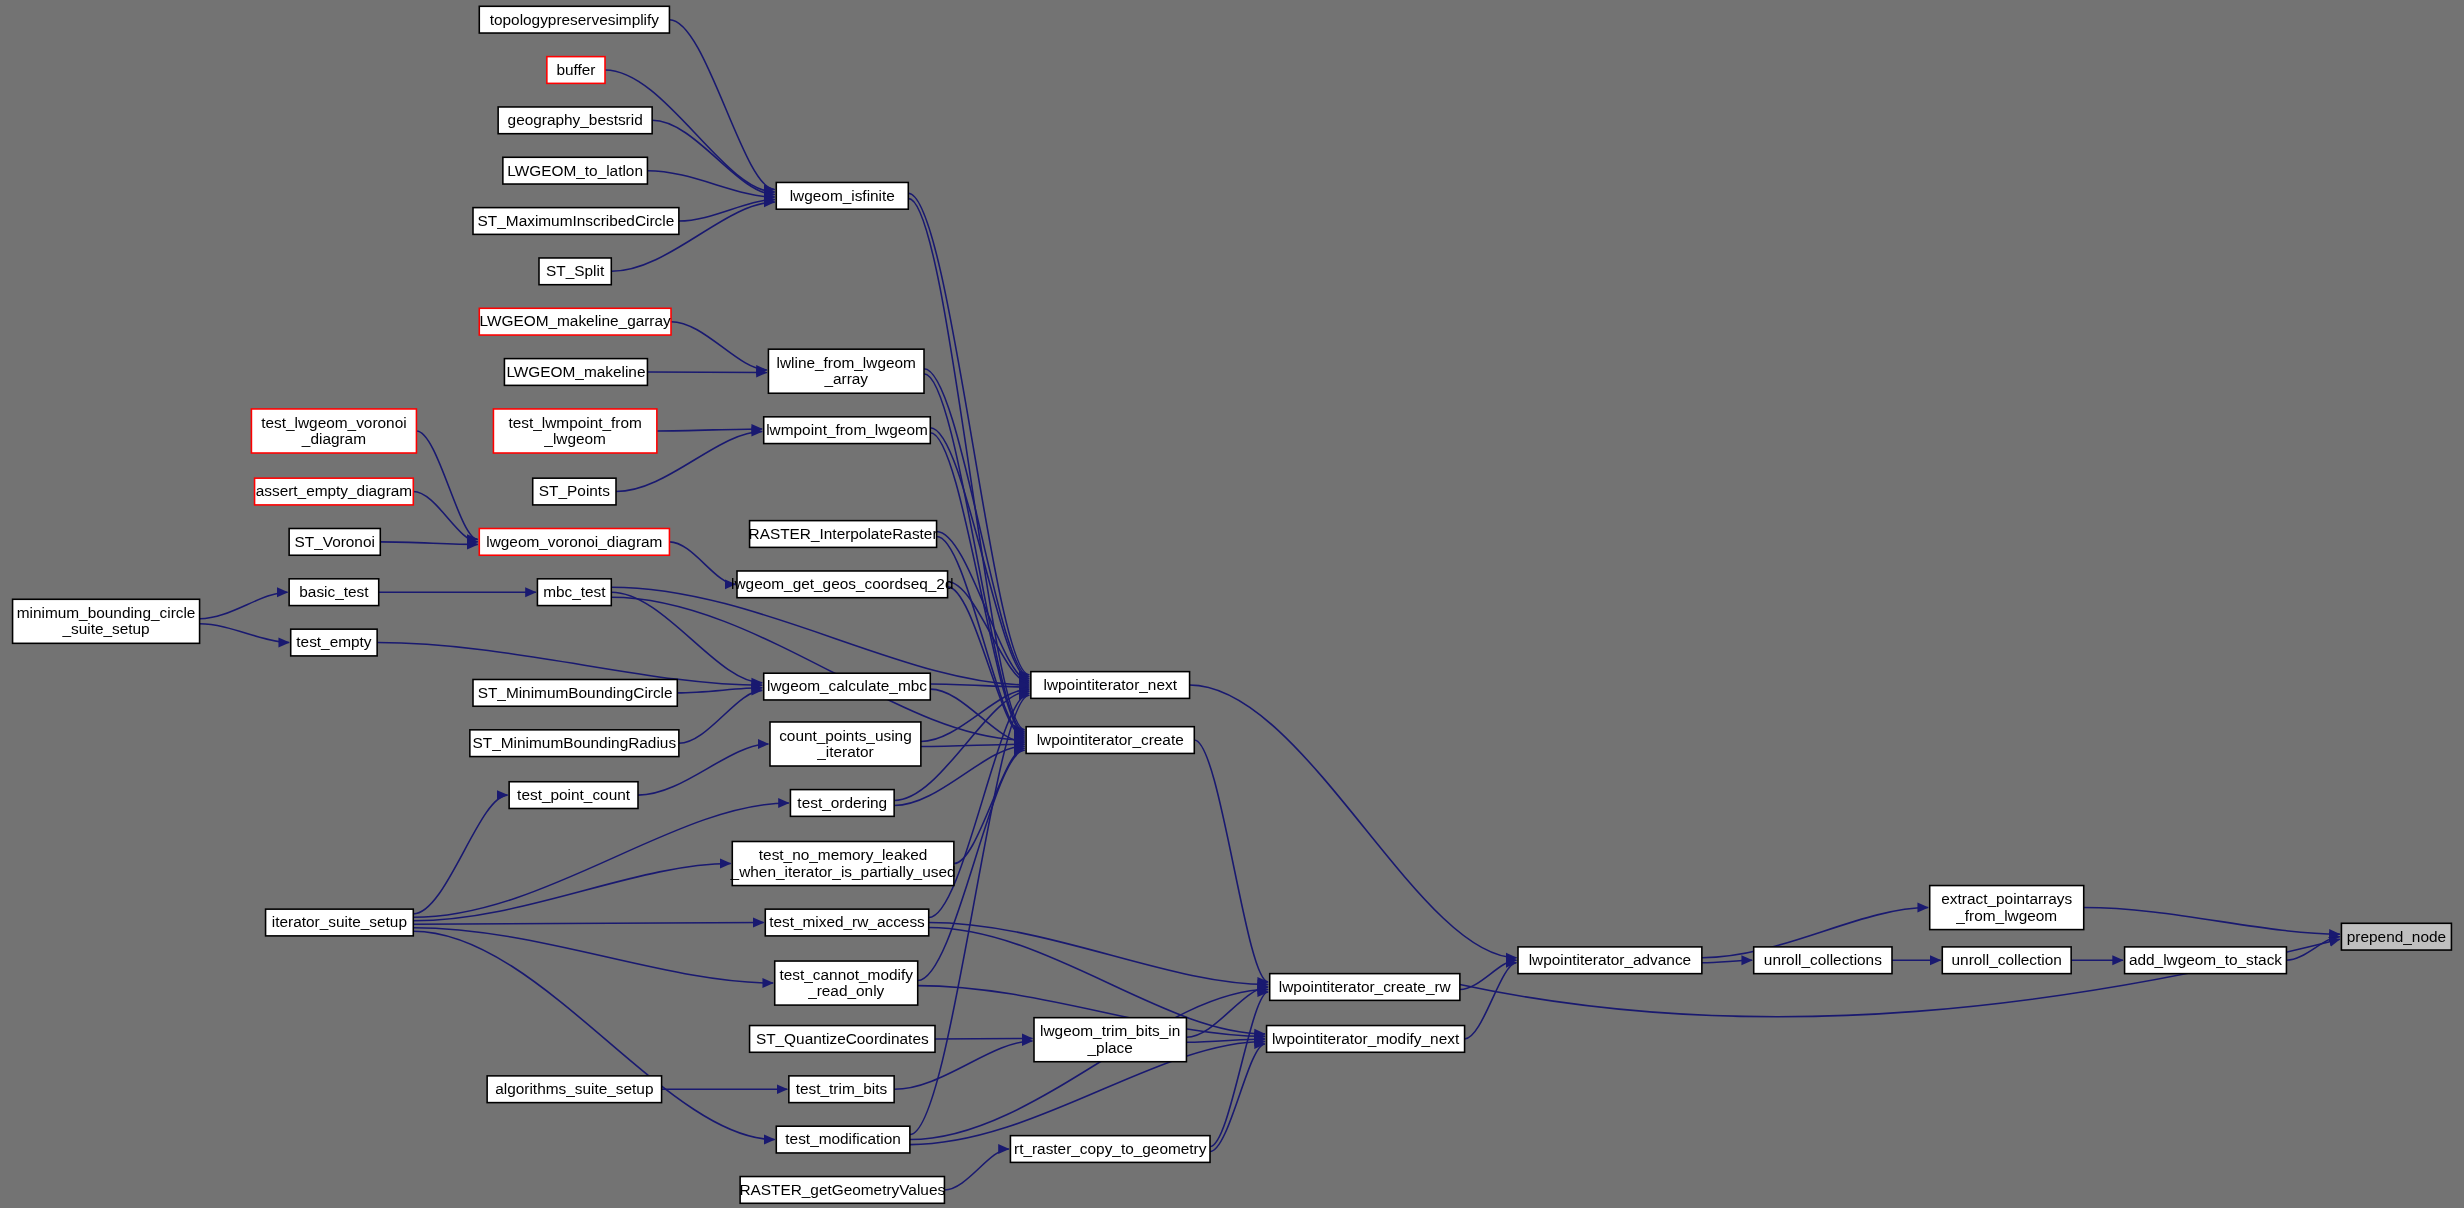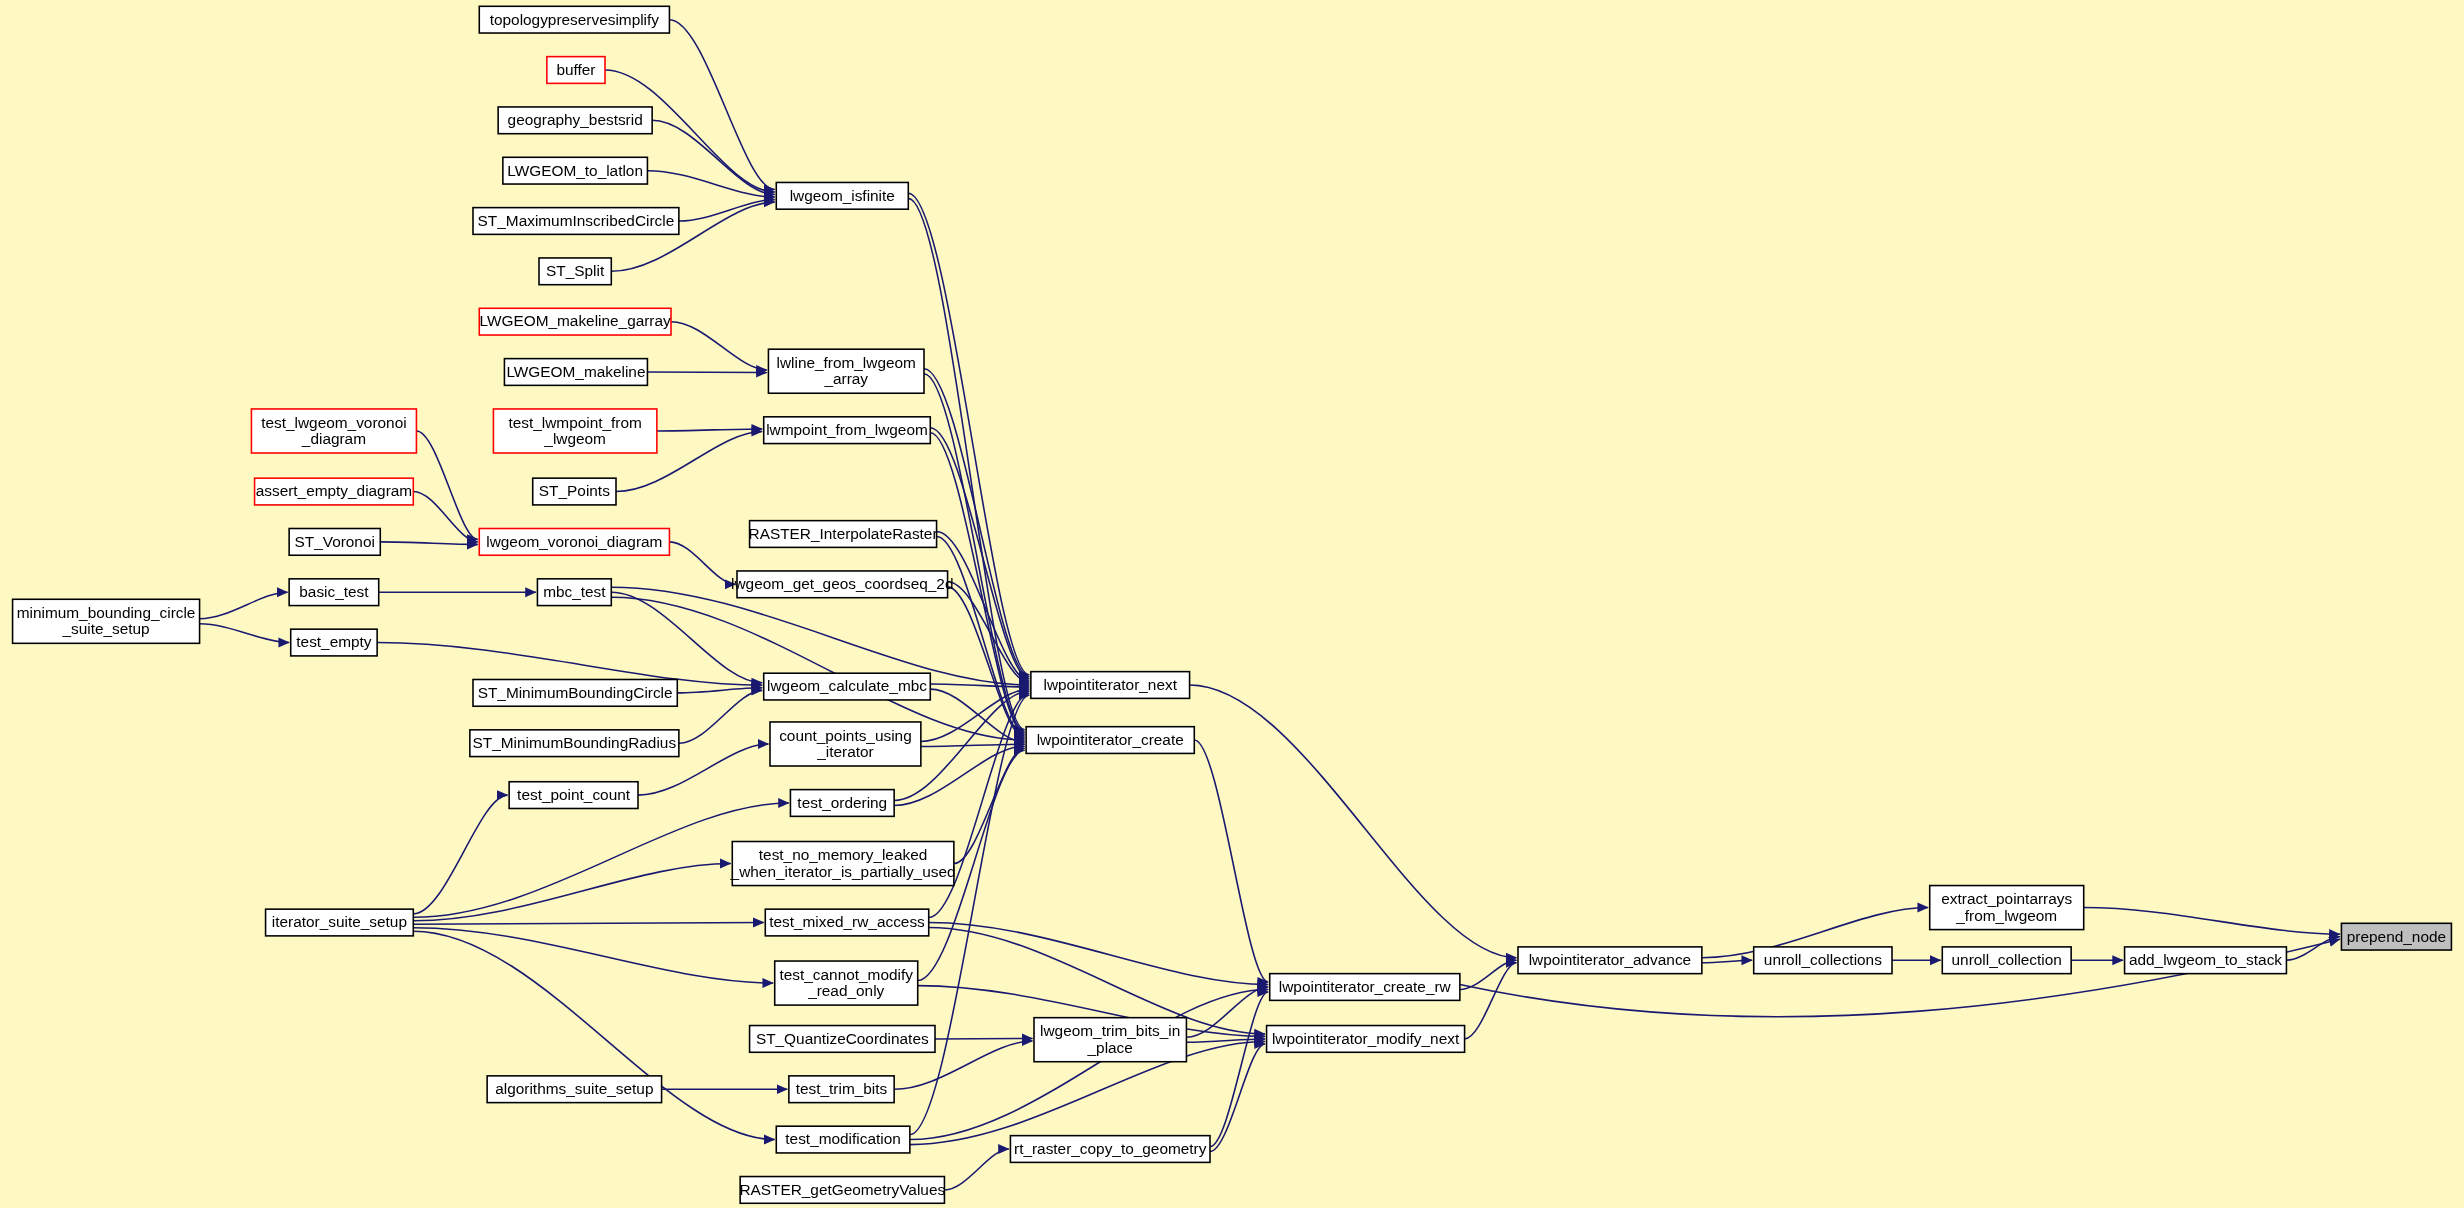--- a/index.html
+++ b/index.html
@@ -1,17 +1,17 @@
 <!DOCTYPE html>
 <html style="--edge-color: #191970; --node-border: #000000; --node-border-truncated: #ff0000; --node-fill: #ffffff; --current-fill: #bfbfbf; --label-color: #000000;"><head>
 <meta charset="utf-8">
 <title>Call graph</title>
 <style>
   html,body{margin:0;padding:0;background:#ffffff;}
-  .canvas{width:2464px;height:1208px;background:#fef9c3;overflow:hidden;}
+  .canvas{width:2464px;height:1208px;background:#737373;overflow:hidden;}
   svg{width:100%;height:100%;display:block;}
   .edge{fill:none;stroke:var(--edge-color,#191970);stroke-width:1;}
   .node-box{fill:var(--node-fill,#ffffff);stroke:var(--node-border,#000000);stroke-width:1;}
   .node-box.truncated{stroke:var(--node-border-truncated,#ff0000);}
   .node-box.current{fill:var(--current-fill,#bfbfbf);stroke:var(--node-border,#000000);}
   .node-label{font-family:"Liberation Sans","DejaVu Sans",sans-serif;font-size:9.8px;fill:var(--label-color,#000000);text-anchor:middle;dominant-baseline:middle;}
 </style>
 </head>
 <body>
 

